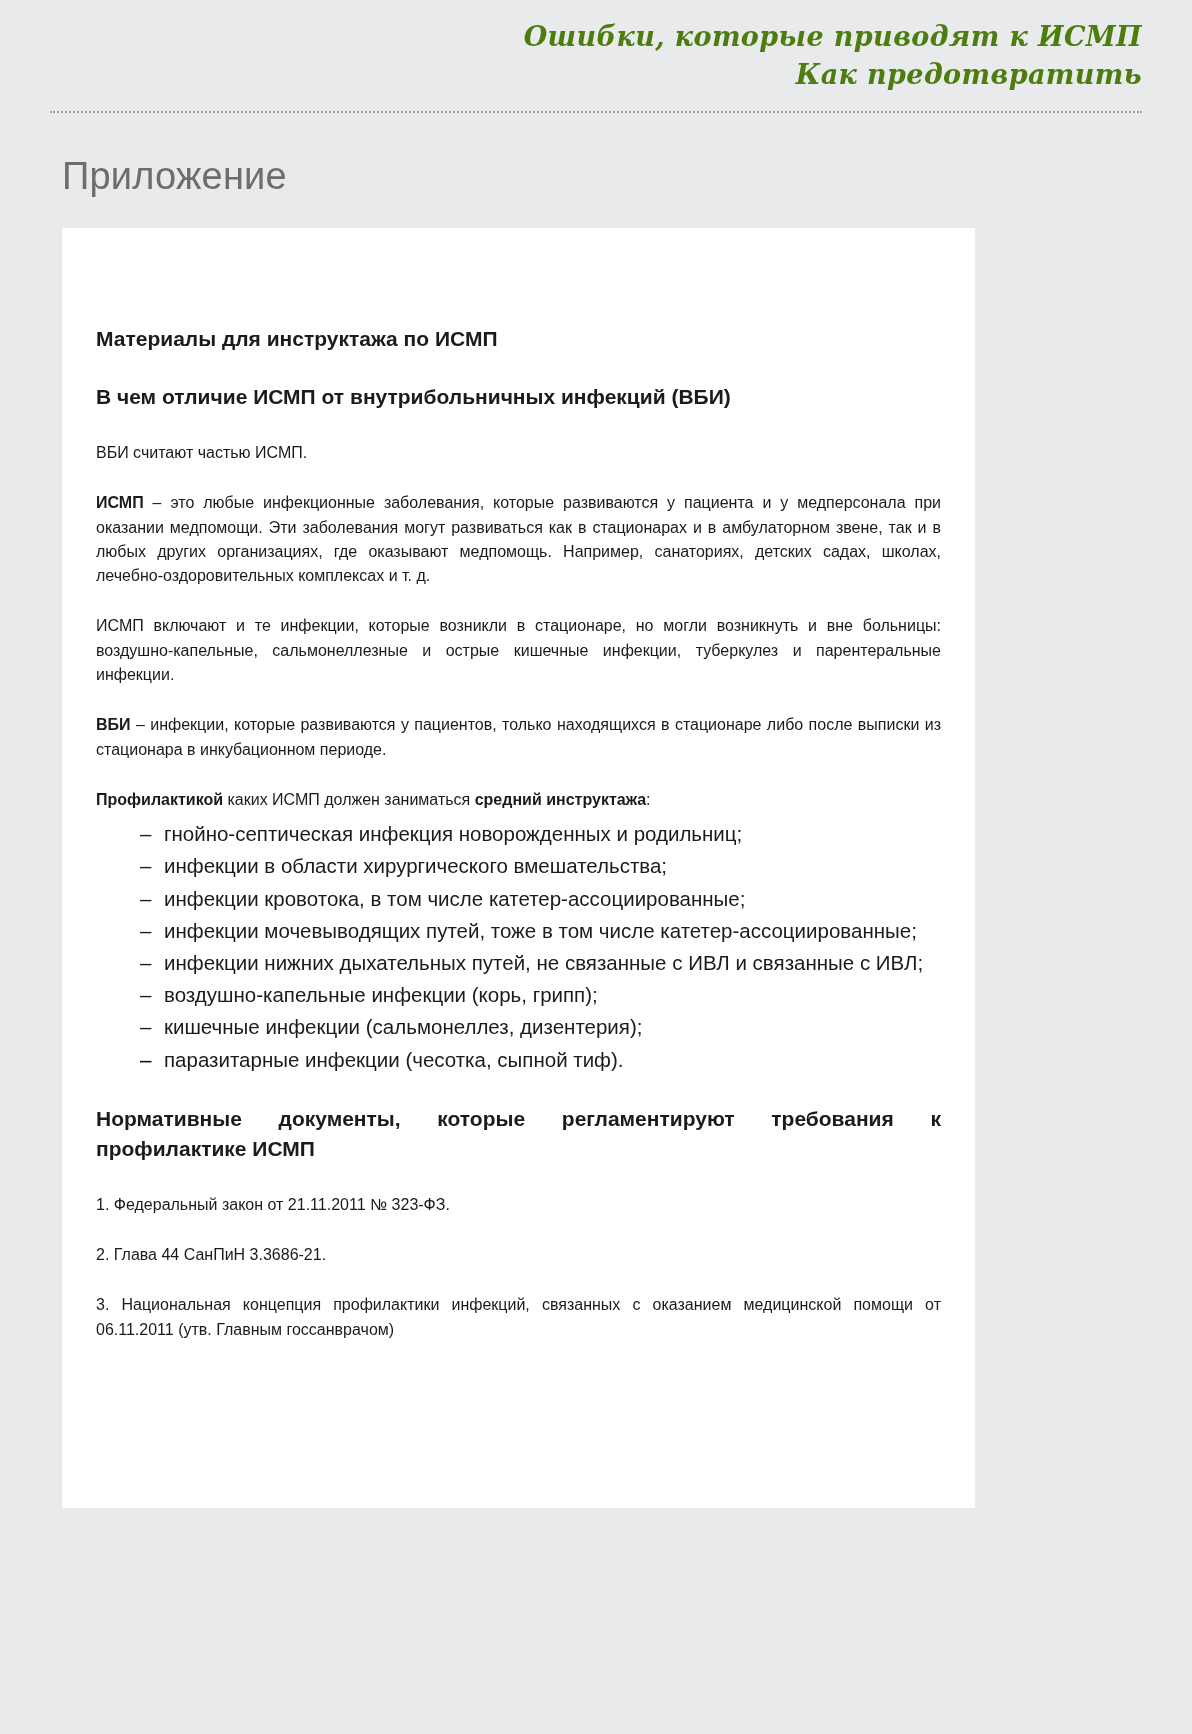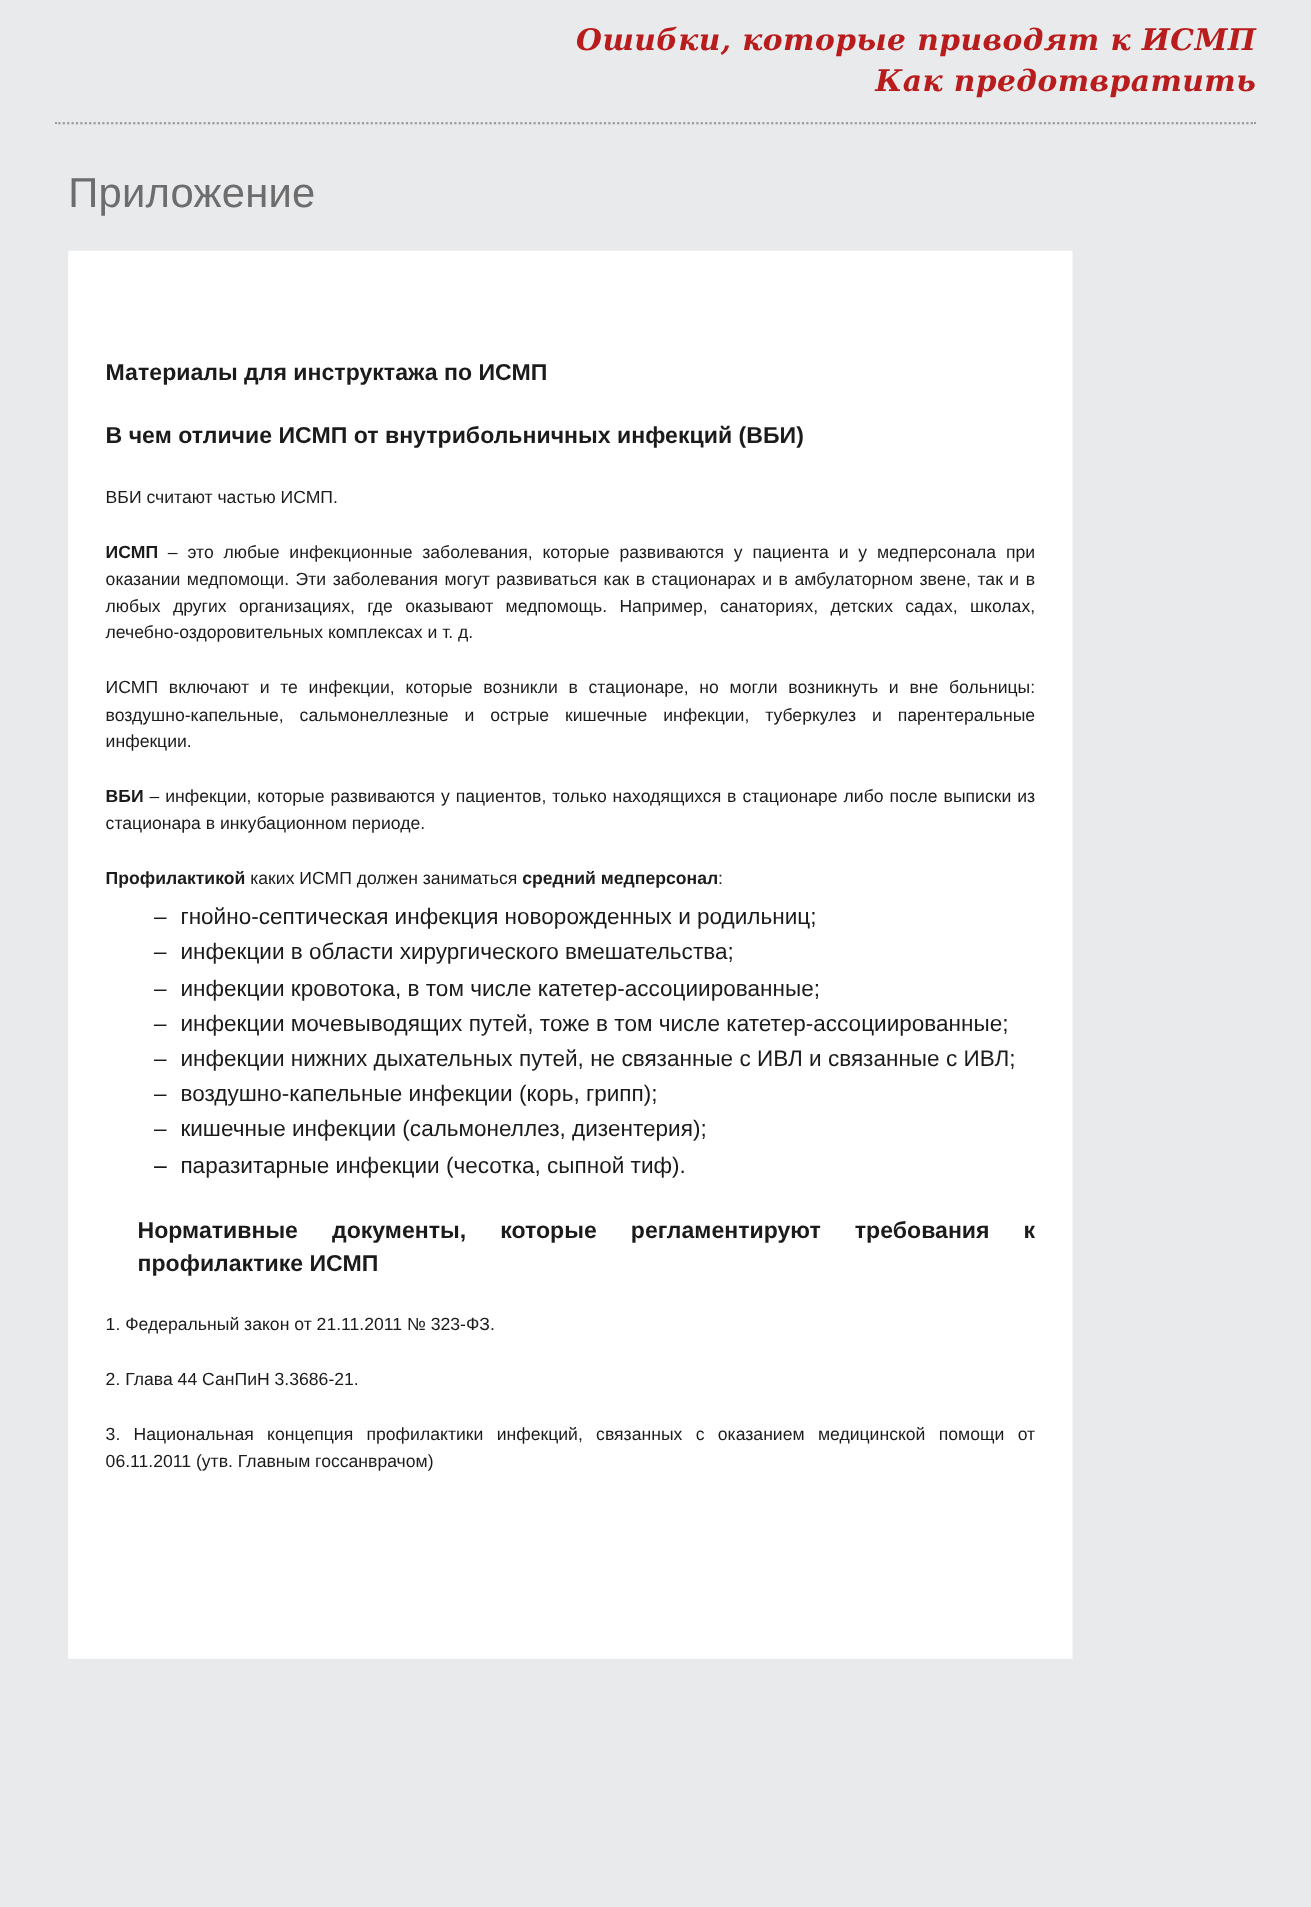--- a/index.html
+++ b/index.html
@@ -23,21 +23,21 @@
   .running-header {
     padding: 18px 50px 0 50px;
     text-align: right;
   }
   .running-header .hline {
     font-family: "DejaVu Serif", serif;
     font-style: italic;
     font-weight: 700;
     font-size: 27px;
     line-height: 1.42;
-    color: #b91c1c;
+    color: #4d7c0f;
     letter-spacing: 0.4px;
     white-space: nowrap;
   }
 
   .header-rule {
     margin: 16px 50px 0 50px;
     height: 0;
     border-top: 2px dotted #9a9a9a;
   }
 
@@ -137,37 +137,37 @@
       <b>ИСМП</b><span> – это любые инфекционные заболевания, которые развиваются у пациента и у медперсонала при оказании медпомощи. Эти заболевания могут развиваться как в стационарах и в амбулаторном звене, так и в любых других организациях, где оказывают медпомощь. Например, санаториях, детских садах, школах, лечебно-оздоровительных комплексах и т. д.</span>
     </p>
 
     <p class="para">ИСМП включают и те инфекции, которые возникли в стационаре, но могли возникнуть и вне больницы: воздушно-капельные, сальмонеллезные и острые кишечные инфекции, туберкулез и парентеральные инфекции.</p>
 
     <p class="para">
       <b>ВБИ</b><span> – инфекции, которые развиваются у пациентов, только находящихся в стационаре либо после выписки из стационара в инкубационном периоде.</span>
     </p>
 
     <p class="para" style="margin-bottom:6px;">
-      <b>Профилактикой</b><span> каких ИСМП должен заниматься </span><b>средний медперсонал</b><span>:</span>
+      <b>Профилактикой</b><span> каких ИСМП должен заниматься </span><b>средний инструктажа</b><span>:</span>
     </p>
 
     <ul class="dash-list">
       <li><span class="dash">–</span><span>гнойно-септическая инфекция новорожденных и родильниц;</span></li>
       <li><span class="dash">–</span><span>инфекции в области хирургического вмешательства;</span></li>
       <li><span class="dash">–</span><span>инфекции кровотока, в том числе катетер-ассоциированные;</span></li>
       <li><span class="dash">–</span><span>инфекции мочевыводящих путей, тоже в том числе катетер-ассоциированные;</span></li>
       <li><span class="dash">–</span><span>инфекции нижних дыхательных путей, не связанные с ИВЛ и связанные с ИВЛ;</span></li>
       <li><span class="dash">–</span><span>воздушно-капельные инфекции (корь, грипп);</span></li>
       <li><span class="dash">–</span><span>кишечные инфекции (сальмонеллез, дизентерия);</span></li>
       <li><span class="dash">–</span></li>
       <li><span class="dash">–</span><span>паразитарные инфекции (чесотка, сыпной тиф).</span></li>
     </ul>
 
     <div class="heading-block">
-      <div class="doc-h2" style="text-align:justify;margin-left:29px;">Нормативные документы, которые регламентируют требования к профилактике ИСМП</div>
+      <div class="doc-h2" style="text-align:justify;">Нормативные документы, которые регламентируют требования к профилактике ИСМП</div>
     </div>
 
     <div class="numbered">
       <p class="para">1. Федеральный закон от 21.11.2011 № 323-ФЗ.</p>
       <p class="para">2. Глава 44 СанПиН 3.3686-21.</p>
       <p class="para">3. Национальная концепция профилактики инфекций, связанных с оказанием медицинской помощи от 06.11.2011 (утв. Главным госсанврачом)</p>
     </div>
 
   </div>
 </div>

